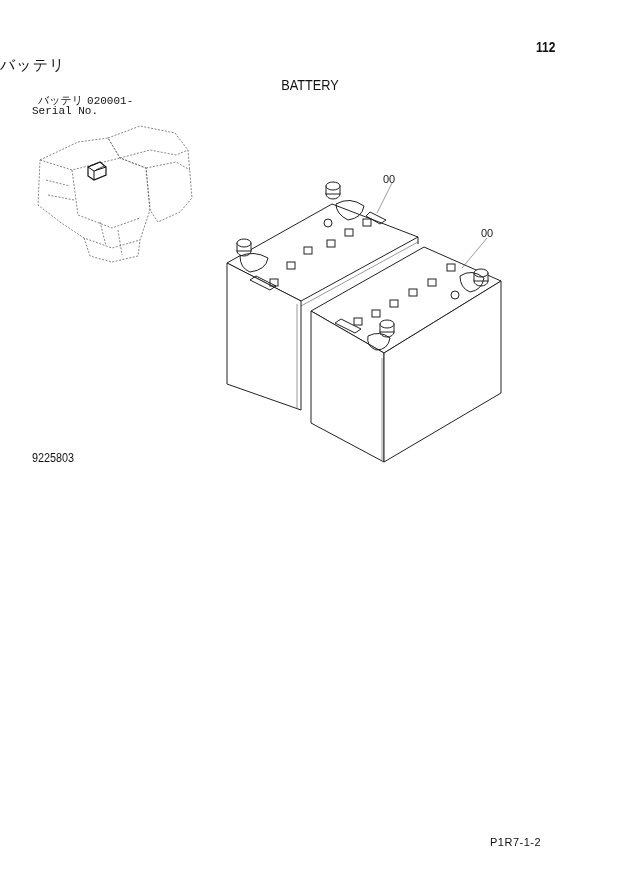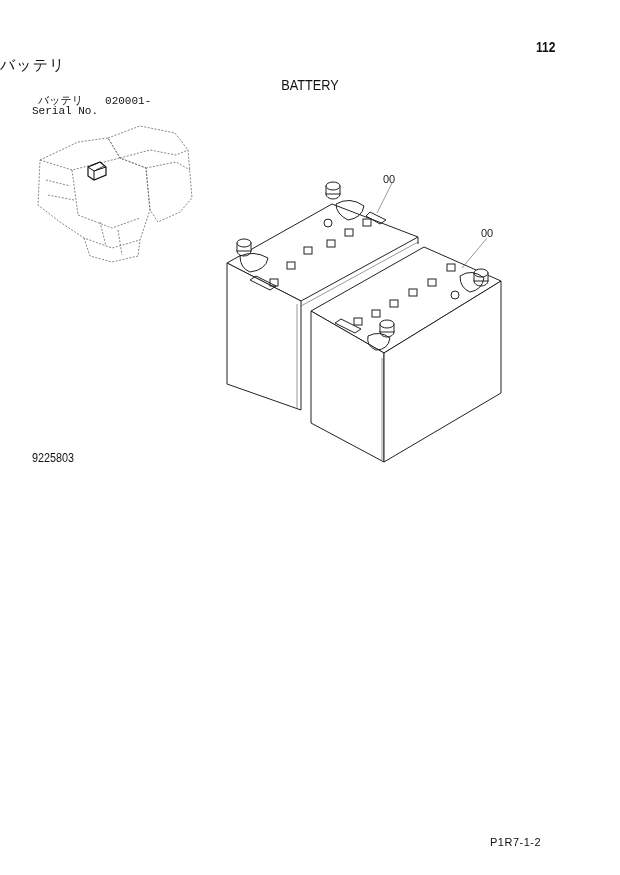--- a/index.html
+++ b/index.html
@@ -6,21 +6,21 @@
   body { width: 620px; height: 875px; position: relative; overflow: hidden;
          font-family: "Liberation Sans", sans-serif; color: #111; }
   .abs { position: absolute; }
   .page-number { left: 536px; top: 38px; font-family: "Liberation Sans Narrow","Liberation Sans", sans-serif;
                  font-size: 15px; font-weight: bold; transform: scaleX(0.8); transform-origin: left top; }
   .title-jp { left: 0; width: 535px; top: 56px; text-align: left; font-size: 15px; letter-spacing: 1px; }
   .title-en { left: 0; width: 620px; top: 76px; text-align: center; font-size: 15px;
               transform: scaleX(0.85); }
   .serial-block { left: 32px; top: 96px; font-family: "Liberation Mono", monospace; font-size: 11px; line-height: 10px; }
   .serial-block .row1 { padding-left: 6px; }
-  .serial-block .val { margin-left: 22px; }
+  .serial-block .val { margin-left: 4px; }
   .drawing-no { left: 32px; top: 451px; font-size: 12px; transform: scaleX(0.9); transform-origin: left top; }
   .footer-code { left: 490px; top: 836px; font-size: 11px; letter-spacing: 0.5px; text-align: center; }
   svg { position: absolute; left: 0; top: 0; }
   .ln { fill: none; stroke: #222; stroke-width: 1; }
   .thin { fill: none; stroke: #555; stroke-width: 0.6; }
   .dash { fill: none; stroke: #666; stroke-width: 0.8; stroke-dasharray: 2 1.5; }
   .face { fill: #fff; stroke: #222; stroke-width: 1; }
   .callout { font-family: "Liberation Sans", sans-serif; font-size: 11px; fill: #222; }
 </style>
 </head>

